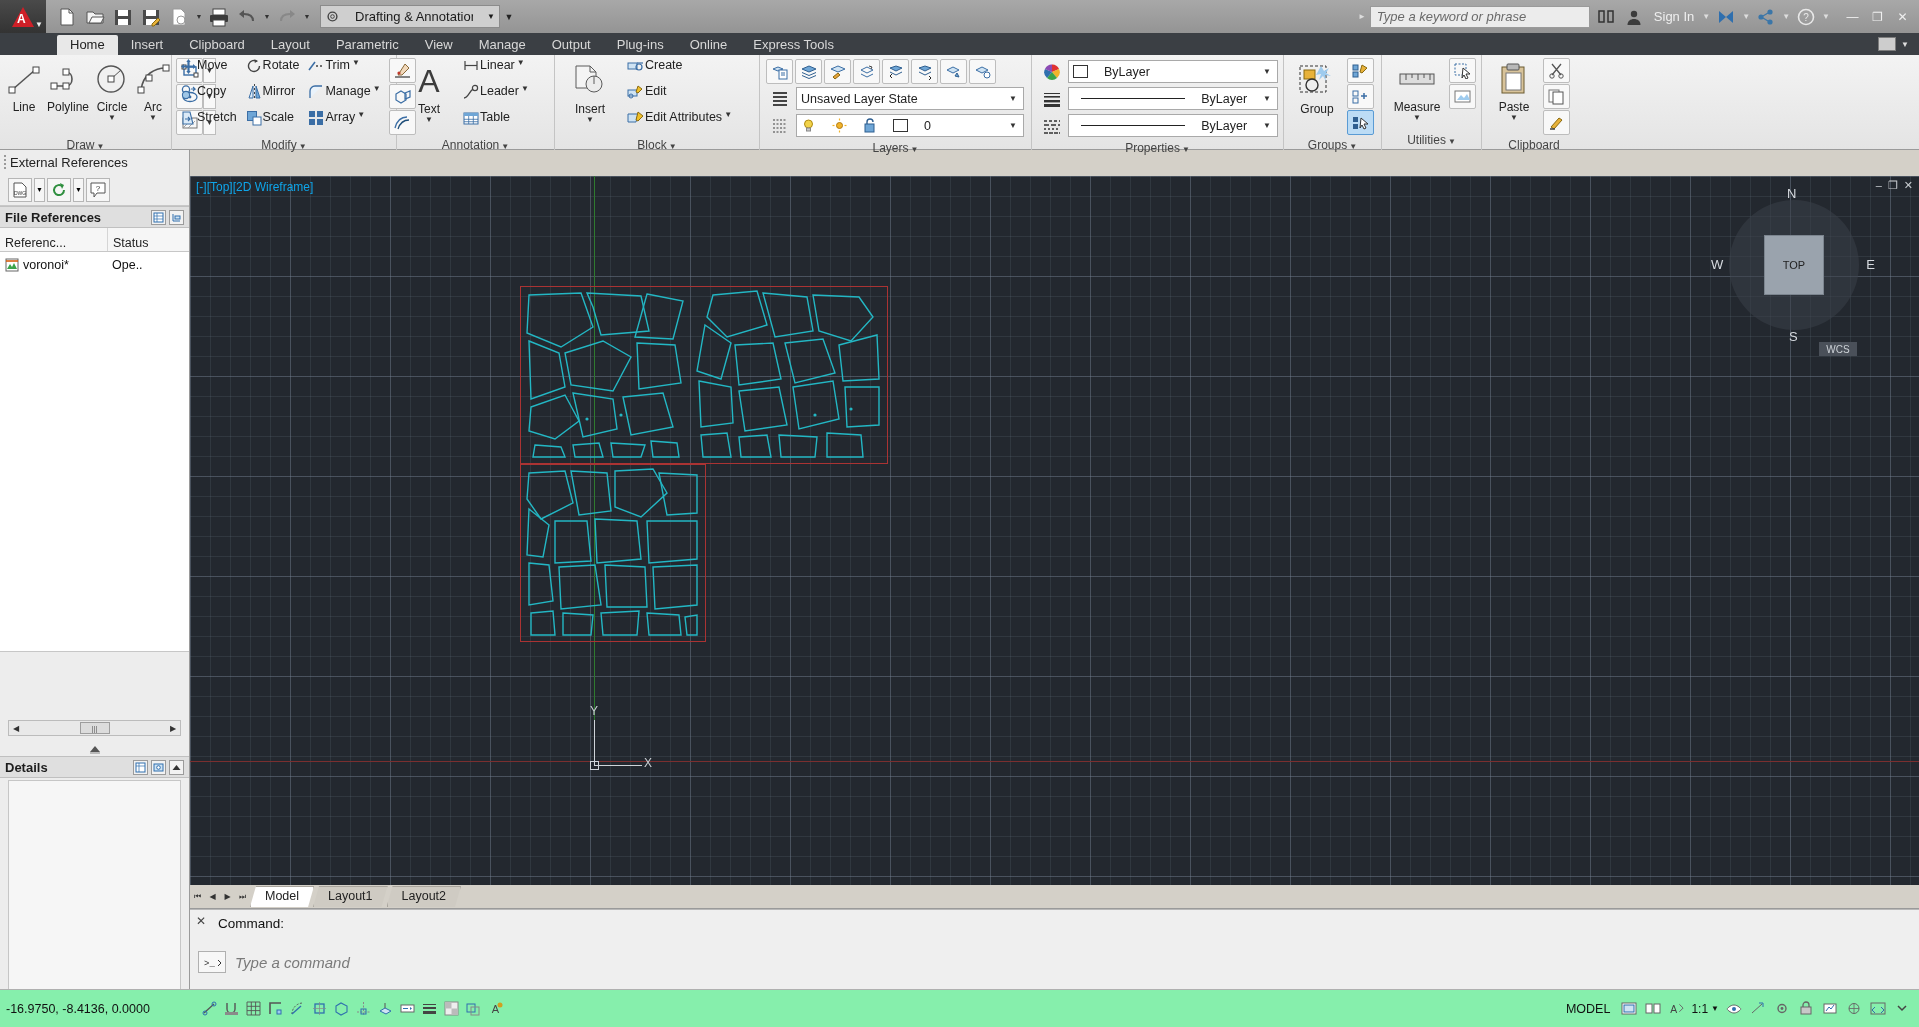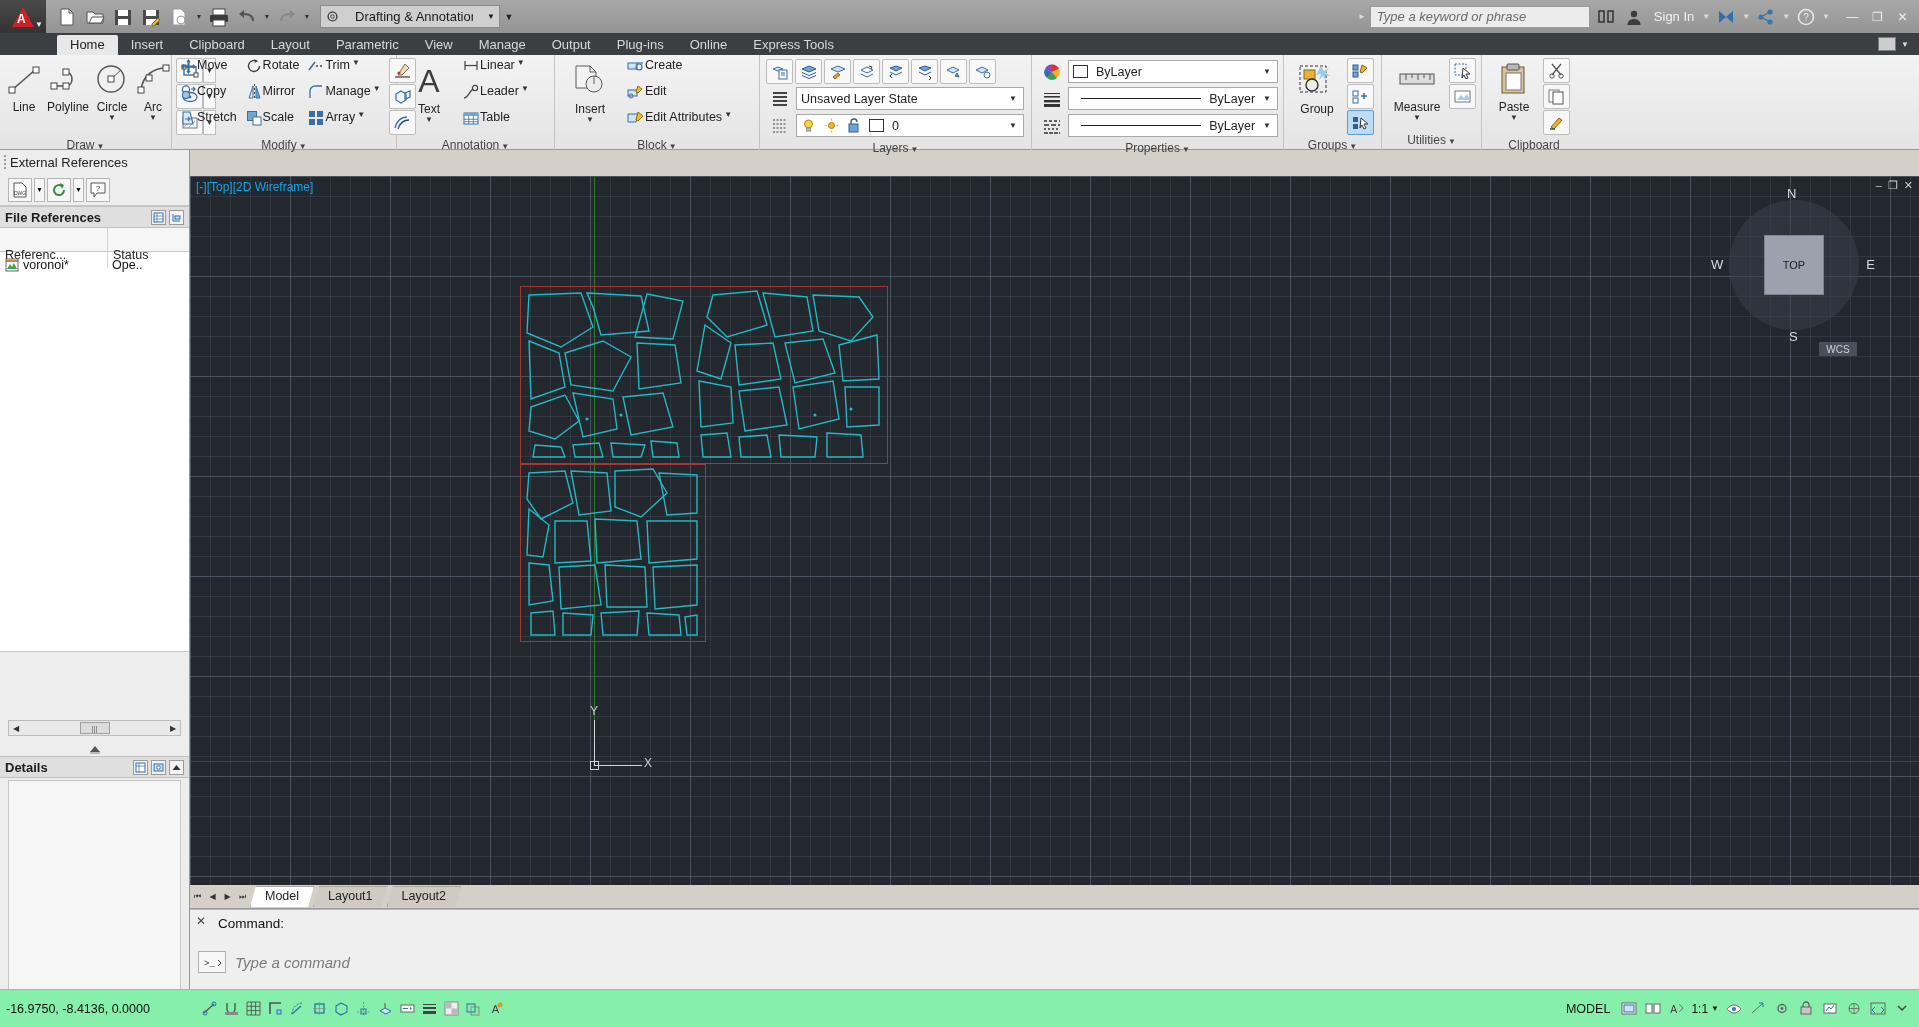--- a/index.html
+++ b/index.html
@@ -74,21 +74,21 @@
 
   .iconbtn{ width:27px;height:25px;display:flex;align-items:center;justify-content:center;
     border:1px solid transparent;cursor:pointer;border-radius:2px;}
   .iconbtn.framed{ border:1px solid #bdbdbd; background:#f8f8f8;}
   .iconbtn.sel{ background:#bcdcf5; border-color:#5a9bd4;}
   .caretbtn{ width:13px;height:25px;display:flex;align-items:center;justify-content:center;
     font-size:8px;color:#333;border:1px solid #bdbdbd;background:#f8f8f8;cursor:pointer;}
 
   
   .combo{ height:23px; border:1px solid #a9a9a9; background:#fff; display:flex; align-items:center;
-    font-size:12.5px; color:#222; padding-left:4px; gap:8px; cursor:pointer;}
+    font-size:12.5px; color:#222; padding-left:4px; gap:16px; cursor:pointer;}
   .combo .cc{ margin-left:auto; font-size:8px; padding-right:6px; color:#333;}
   .swatch{ width:15px;height:13px;border:1px solid #333;background:#fff;flex:none;}
   .ltline{ flex:1; height:1px; background:#222; margin:0 0 0 8px;}
 
   
   .xref{ position:absolute; left:0; top:150px; width:190px; height:877px;
     background:#ededed; border-right:1px solid #9a9a9a; }
   .xref-hd{ height:24px; display:flex; align-items:center; background:#ededed;
     font-size:13px; color:#222; }
   .grip{ width:10px;height:24px; display:flex;align-items:center;justify-content:center; }
@@ -98,21 +98,21 @@
   .xtool{ width:24px;height:24px;border:1px solid #b6b6b6;background:#f6f6f6;
     display:flex;align-items:center;justify-content:center;cursor:pointer;}
   .xcar{ width:11px;height:24px;border:1px solid #b6b6b6;background:#f6f6f6;
     display:flex;align-items:center;justify-content:center;font-size:7px;cursor:pointer;}
   .sec-hd{ height:22px; background:#dfdfdf; border-top:1px solid #c0c0c0;border-bottom:1px solid #c0c0c0;
     display:flex;align-items:center;padding:0 5px; font-size:13px;font-weight:bold;color:#1c1c1c;}
   .sec-hd .sb{ margin-left:auto; display:flex; gap:3px;}
   .sbtn{ width:15px;height:15px;border:1px solid #9b9b9b;background:#f2f2f2;
     display:flex;align-items:center;justify-content:center;cursor:pointer;}
   .tbl-hd{ height:24px;display:flex;border-bottom:1px solid #c7c7c7;background:#f6f6f6;}
-  .th{ font-size:12.5px;color:#222;padding:20px 5px; border-right:1px solid #d5d5d5;}
+  .th{ font-size:12.5px;color:#222;padding:8px 5px; border-right:1px solid #d5d5d5;}
   .xrow{ height:25px;display:flex;align-items:center;padding-left:5px;gap:4px;font-size:12.5px;color:#111;
     background:#fff; cursor:pointer;}
   .xlist{ background:#fff; height:400px; border-bottom:1px solid #c7c7c7;}
   .hscroll{ position:absolute;left:8px;right:8px;height:16px;background:#e9e9e9;border:1px solid #bcbcbc;
     display:flex;align-items:center;justify-content:space-between;}
   .hsb{ width:14px;height:14px;display:flex;align-items:center;justify-content:center;font-size:8px;color:#333;cursor:pointer;}
   .hthumb{ width:30px;height:12px;background:#dcdcdc;border:1px solid #9d9d9d;font-size:7px;
     display:flex;align-items:center;justify-content:center;color:#555;}
 
   

